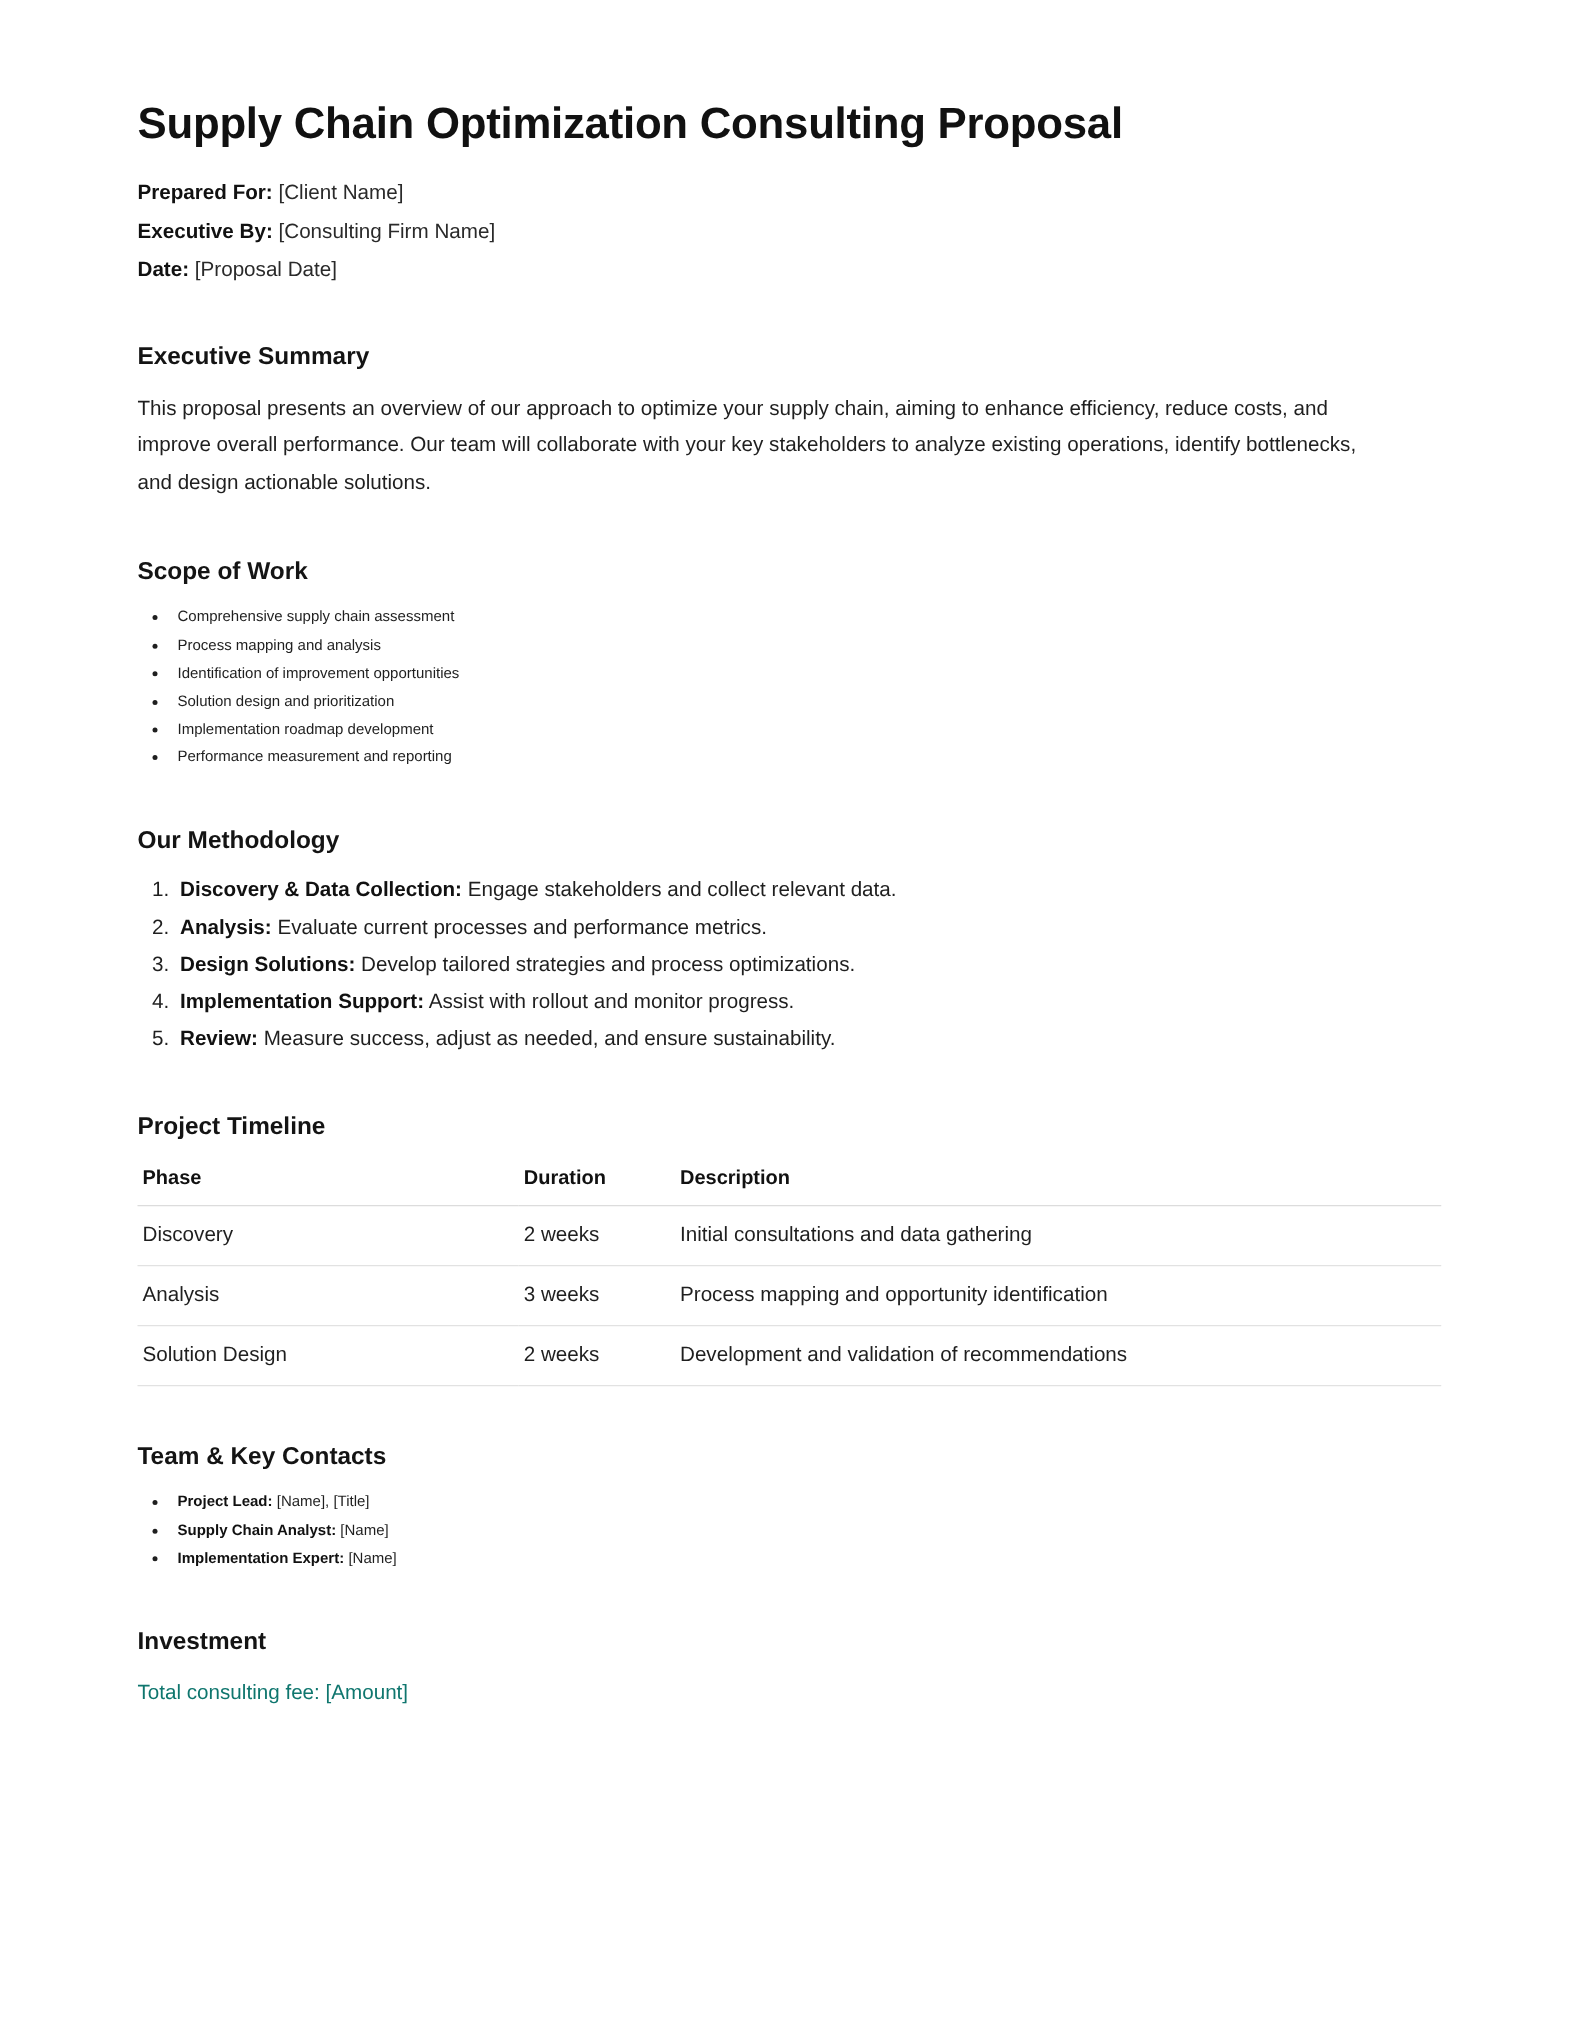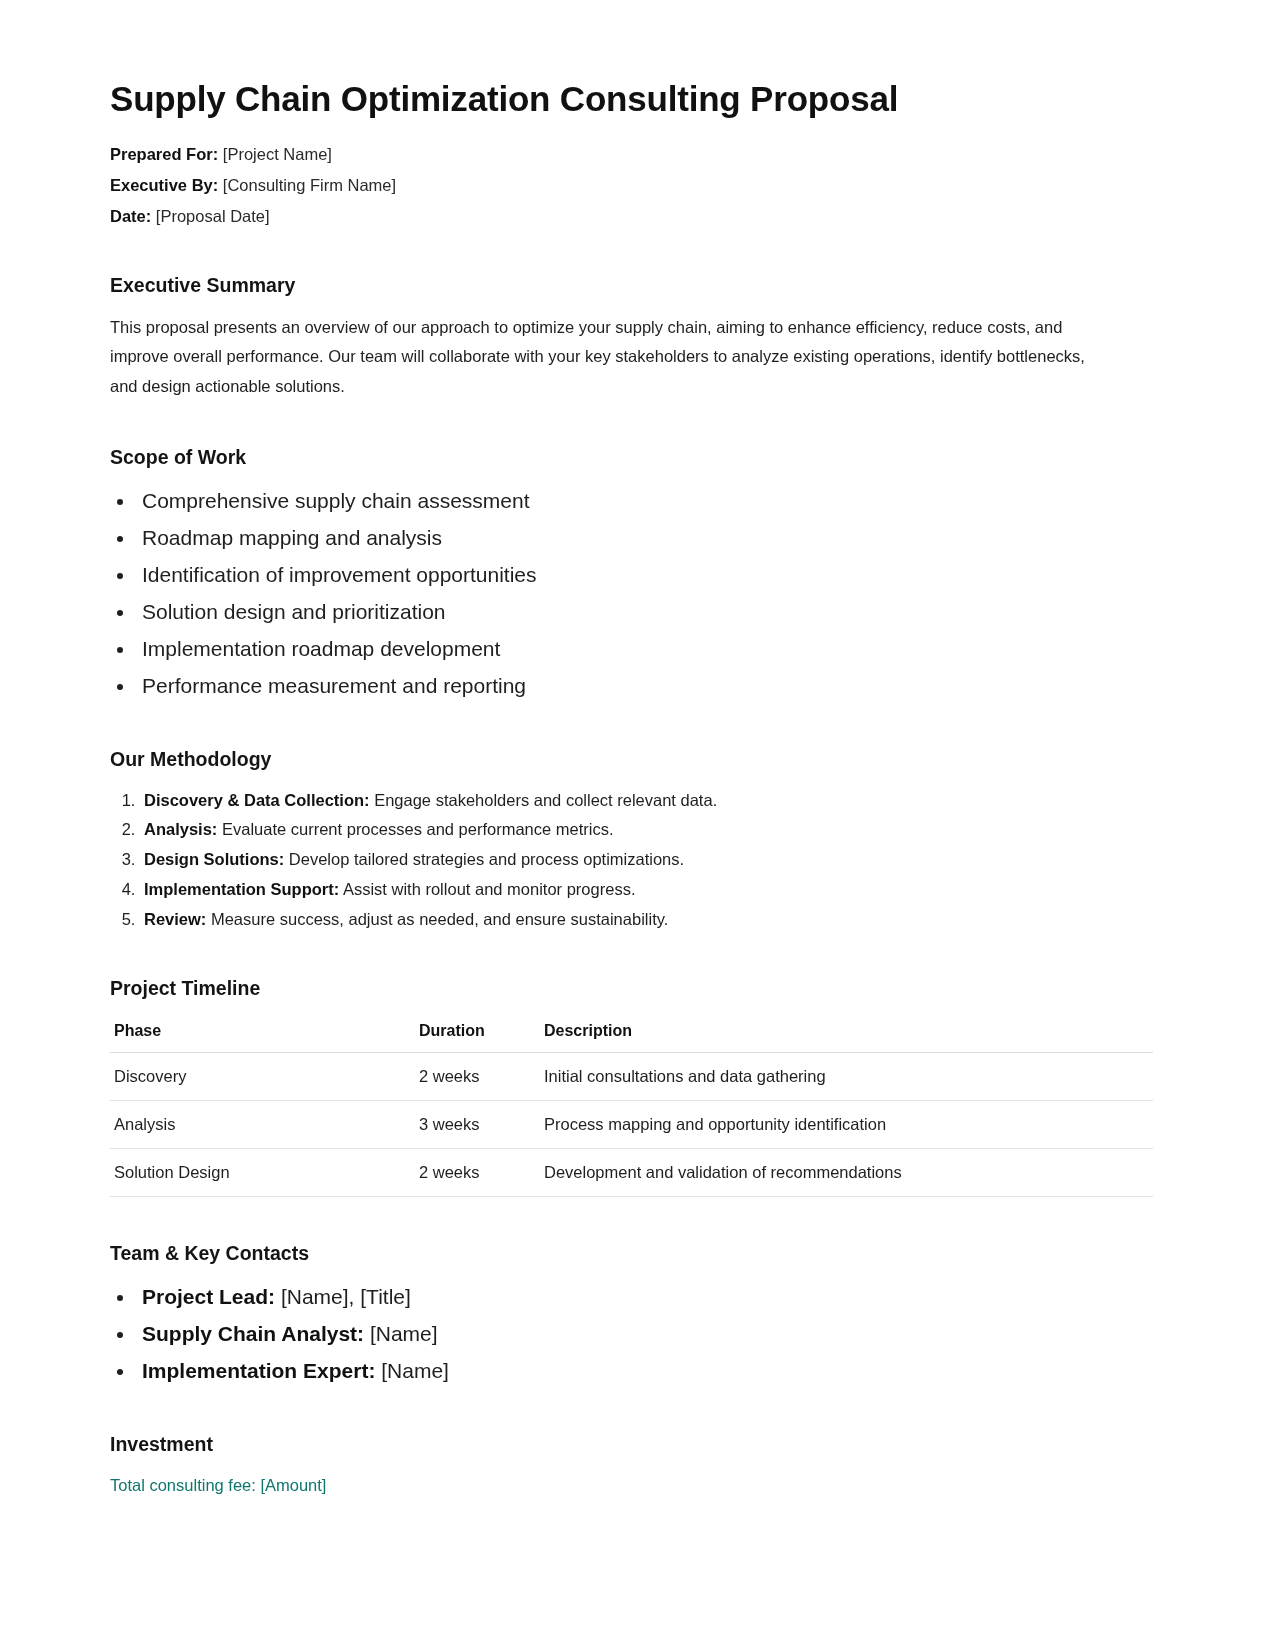--- a/index.html
+++ b/index.html
@@ -56,21 +56,21 @@
     color: #1f1f1f;
     margin: 0;
     max-width: 1000px;
   }
   ul.bullets {
     margin: 2px 0 0 0;
     padding-left: 26px;
     list-style: disc;
   }
   ul.bullets li {
-    font-size: 21px;
+    font-size: 12px;
     line-height: 1.62;
     color: #1f1f1f;
     margin: 0 0 3px 0;
     padding-left: 6px;
   }
   ol.steps {
     margin: 2px 0 0 0;
     padding-left: 30px;
     list-style: decimal;
   }
@@ -122,39 +122,39 @@
 </head>
 <body>
 
 <div class="page">
 
   <h1 class="doc-title">Supply Chain Optimization Consulting Proposal</h1>
 
   <div>
     <p class="meta-line">
       <span class="lbl">Prepared For:</span>
-      <span class="val">[Project Name]</span>
+      <span class="val">[Client Name]</span>
     </p>
     <p class="meta-line">
       <span class="lbl">Executive By:</span>
       <span class="val">[Consulting Firm Name]</span>
     </p>
     <p class="meta-line">
       <span class="lbl">Date:</span>
       <span class="val">[Proposal Date]</span>
     </p>
   </div>
 
   <h2 class="section">Executive Summary</h2>
   <p class="body">This proposal presents an overview of our approach to optimize your supply chain, aiming to enhance efficiency, reduce costs, and improve overall performance. Our team will collaborate with your key stakeholders to analyze existing operations, identify bottlenecks, and design actionable solutions.</p>
 
   <h2 class="section">Scope of Work</h2>
   <ul class="bullets">
     <li>Comprehensive supply chain assessment</li>
-    <li>Roadmap mapping and analysis</li>
+    <li>Process mapping and analysis</li>
     <li>Identification of improvement opportunities</li>
     <li>Solution design and prioritization</li>
     <li>Implementation roadmap development</li>
     <li>Performance measurement and reporting</li>
   </ul>
 
   <h2 class="section">Our Methodology</h2>
   <ol class="steps">
     <li>
       <span class="b">Discovery &amp; Data Collection:</span>

